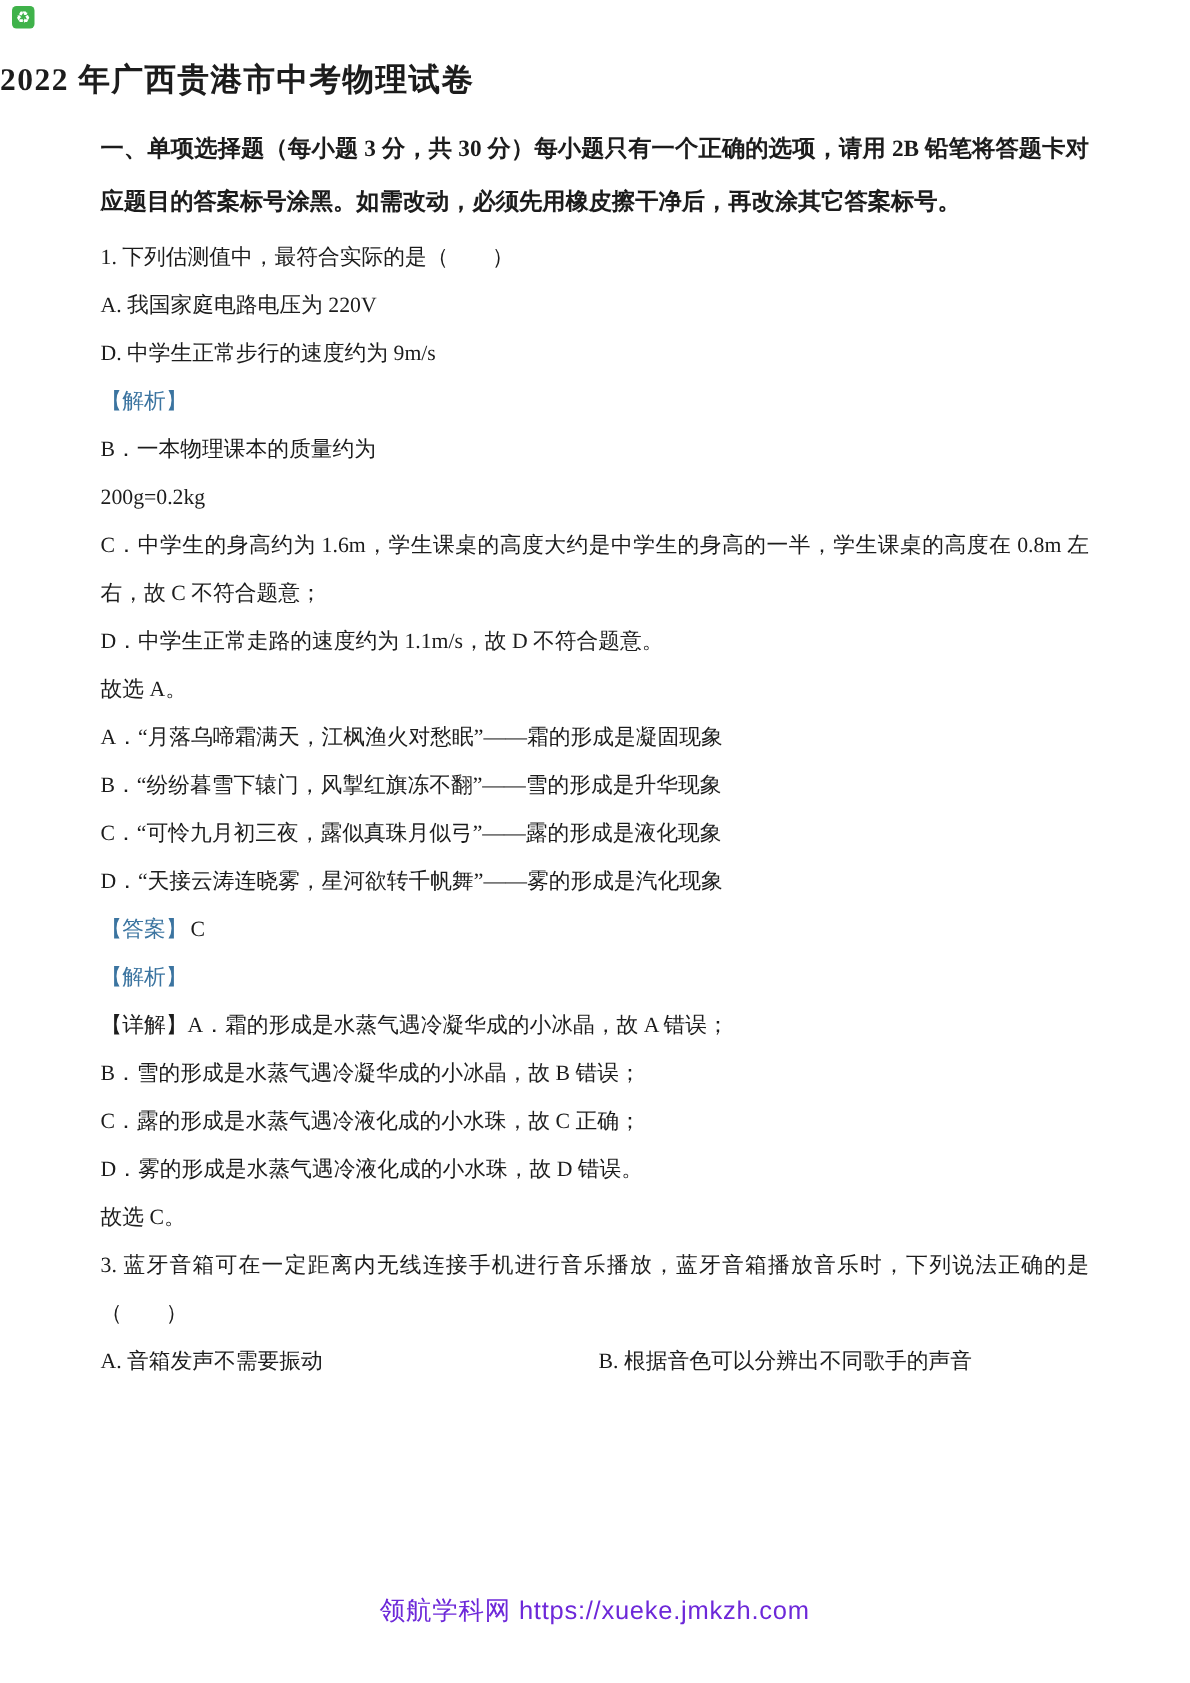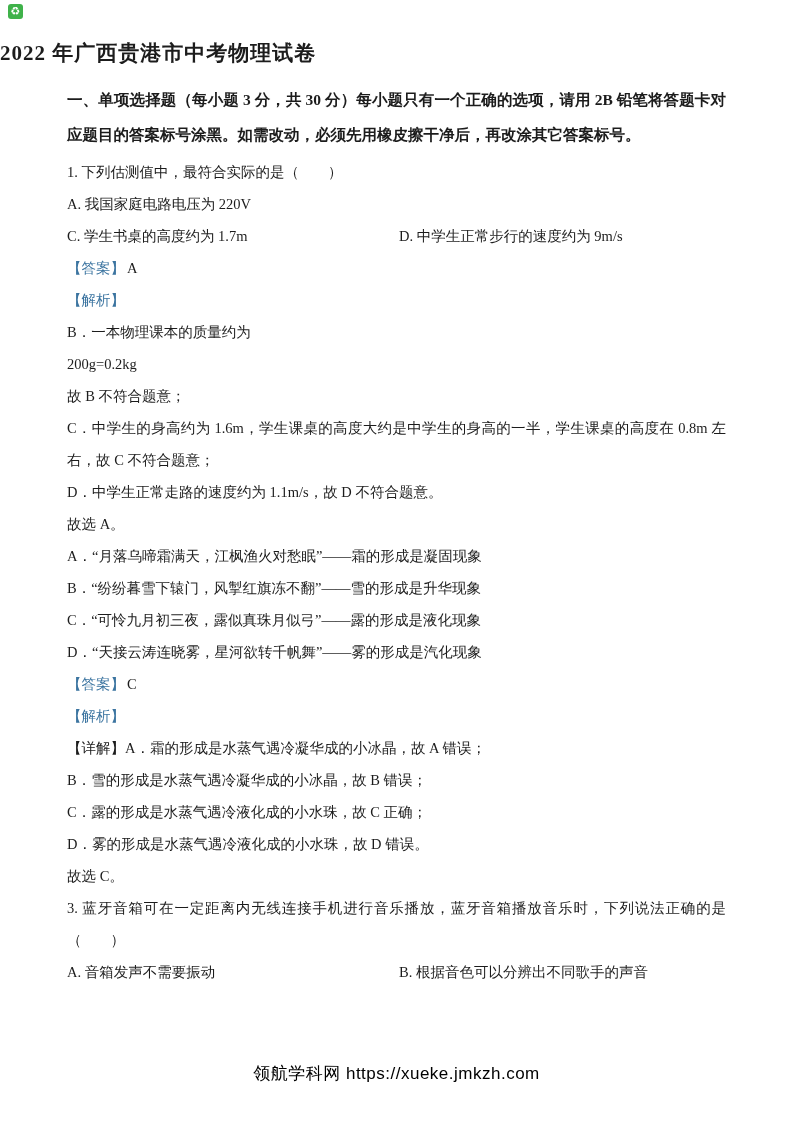--- a/index.html
+++ b/index.html
@@ -56,49 +56,46 @@
   .center { text-align: center; }
   .ans { margin-left: 2px; }
   .watermark {
     position: absolute;
     left: 0; right: 0;
     top: 1062px;
     text-align: center;
     font-family: "Liberation Sans", "DejaVu Sans", sans-serif;
     font-size: 17px;
     letter-spacing: 0.5px;
-    color: #000000;
+    color: #6d28d9;
   }
 </style>
 </head>
 <body>
 
 <div class="page">
 
   <div class="corner-logo">♻</div>
 
   <h1 class="title">2022 年广西贵港市中考物理试卷</h1>
 
   <div class="content">
 
     <p class="intro">一、单项选择题（每小题 3 分，共 30 分）每小题只有一个正确的选项，请用 2B 铅笔将答题卡对应题目的答案标号涂黑。如需改动，必须先用橡皮擦干净后，再改涂其它答案标号。</p>
 
     <p class="line">1. 下列估测值中，最符合实际的是（　　）</p>
     <div class="opt-row">
       <span class="opt-left">A. 我国家庭电路电压为 220V</span>
     </div>
     <div class="opt-row">
-      <span class="opt-left">C. 学生书桌的高度约为 1.7m</span>
       <span class="opt-right">D. 中学生正常步行的速度约为 9m/s</span>
     </div>
-    <p class="line"><span class="blue">【答案】</span><span class="ans">A</span></p>
     <p class="line blue">【解析】</p>
     <p class="line">B．一本物理课本的质量约为</p>
     <p class="line center">200g=0.2kg</p>
-    <p class="line">故 B 不符合题意；</p>
     <p class="line">C．中学生的身高约为 1.6m，学生课桌的高度大约是中学生的身高的一半，学生课桌的高度在 0.8m 左右，故 C 不符合题意；</p>
     <p class="line">D．中学生正常走路的速度约为 1.1m/s，故 D 不符合题意。</p>
     <p class="line">故选 A。</p>
 
     <p class="line">A．“月落乌啼霜满天，江枫渔火对愁眠”——霜的形成是凝固现象</p>
     <p class="line">B．“纷纷暮雪下辕门，风掣红旗冻不翻”——雪的形成是升华现象</p>
     <p class="line">C．“可怜九月初三夜，露似真珠月似弓”——露的形成是液化现象</p>
     <p class="line">D．“天接云涛连晓雾，星河欲转千帆舞”——雾的形成是汽化现象</p>
     <p class="line"><span class="blue">【答案】</span><span class="ans">C</span></p>
     <p class="line blue">【解析】</p>

